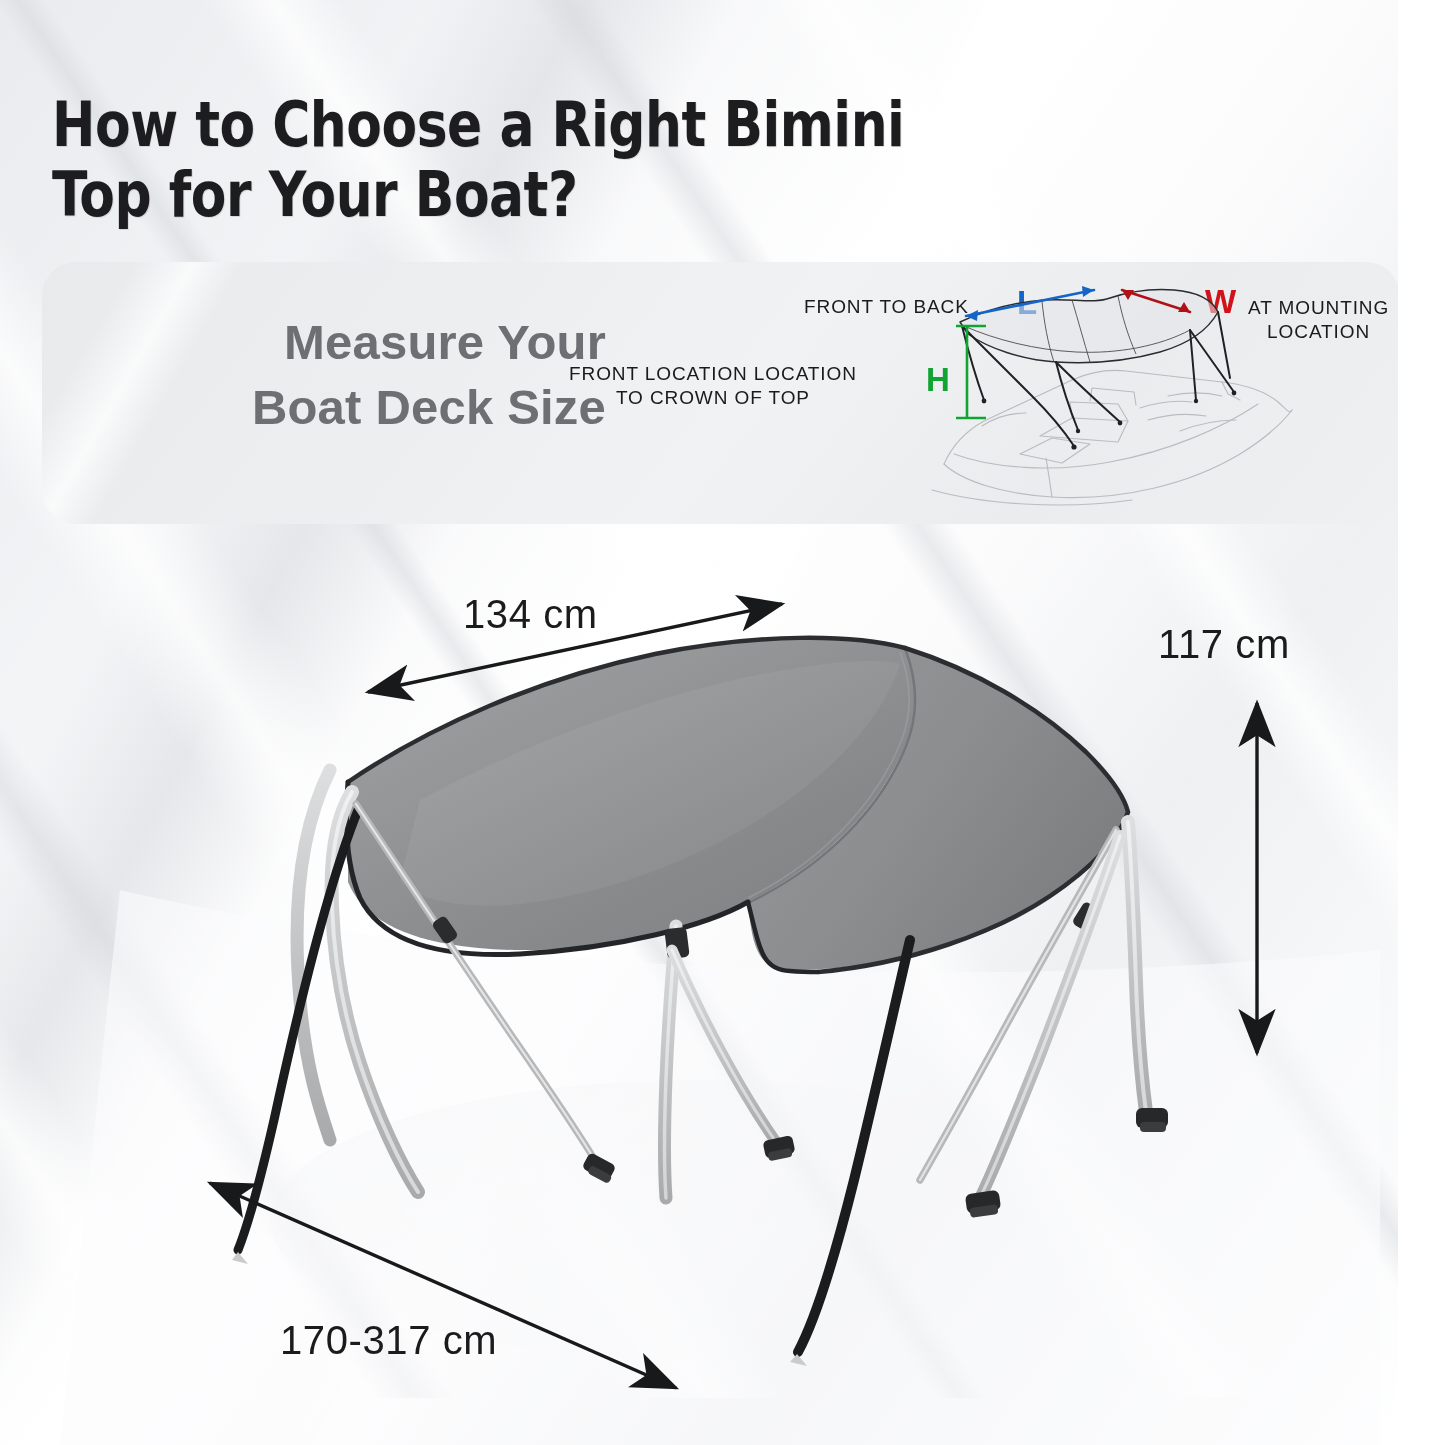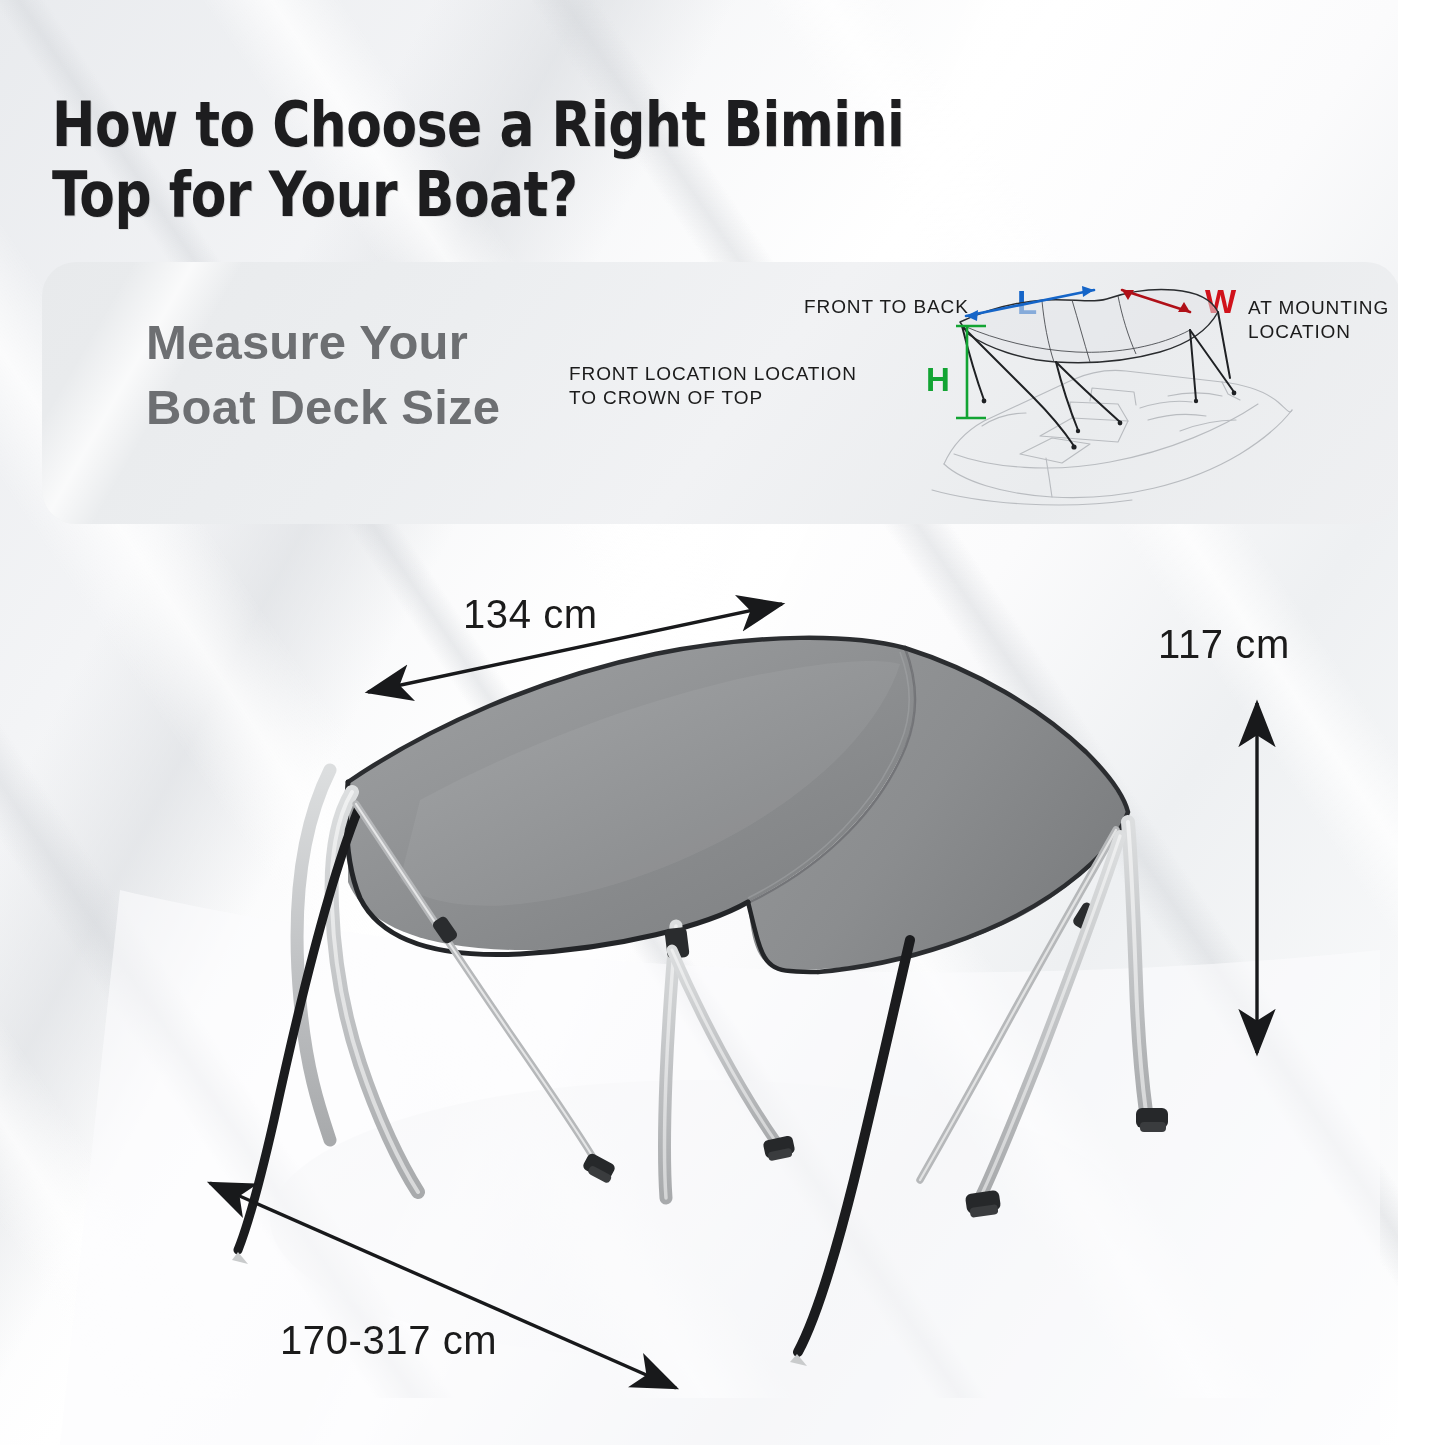--- a/index.html
+++ b/index.html
@@ -38,25 +38,25 @@
     overflow:hidden;
   }
   #panel:before{
     content:"";position:absolute;left:-40px;top:-120px;width:260px;height:420px;
     background:linear-gradient(120deg,rgba(255,255,255,0) 40%,rgba(255,255,255,.75) 52%,rgba(255,255,255,0) 62%);
     transform:rotate(0deg);
   }
   #panel-title{
     position:absolute;left:104px;top:48px;width:460px;
     font-size:49px;line-height:1.33;font-weight:600;color:#6d6f72;
-    letter-spacing:.2px;white-space:pre-line;
-  }
-
-  
-  .dlabel{position:absolute;font-size:19px;font-weight:500;color:#1b1b1b;letter-spacing:.9px;line-height:1.28;}
+    letter-spacing:.2px;white-space:pre-line;text-align:right;
+  }
+
+  
+  .dlabel{position:absolute;font-size:19px;font-weight:500;color:#1b1b1b;letter-spacing:.9px;line-height:1.28;text-align:center;}
   #lbl-front-back{left:762px;top:33px;}
   #lbl-front-mount{left:527px;top:100px;white-space:pre-line;}
   #lbl-at-mount{left:1206px;top:34px;white-space:pre-line;}
   .keyletter{position:absolute;font-size:33px;font-weight:800;letter-spacing:0;}
   #key-L{left:975px;top:22px;color:#1565c8;}
   #key-H{left:884px;top:99px;color:#12a433;}
   #key-W{left:1163px;top:21px;color:#d0121b;}
 
   #boatart{position:absolute;left:880px;top:6px;width:400px;height:256px;}
 

